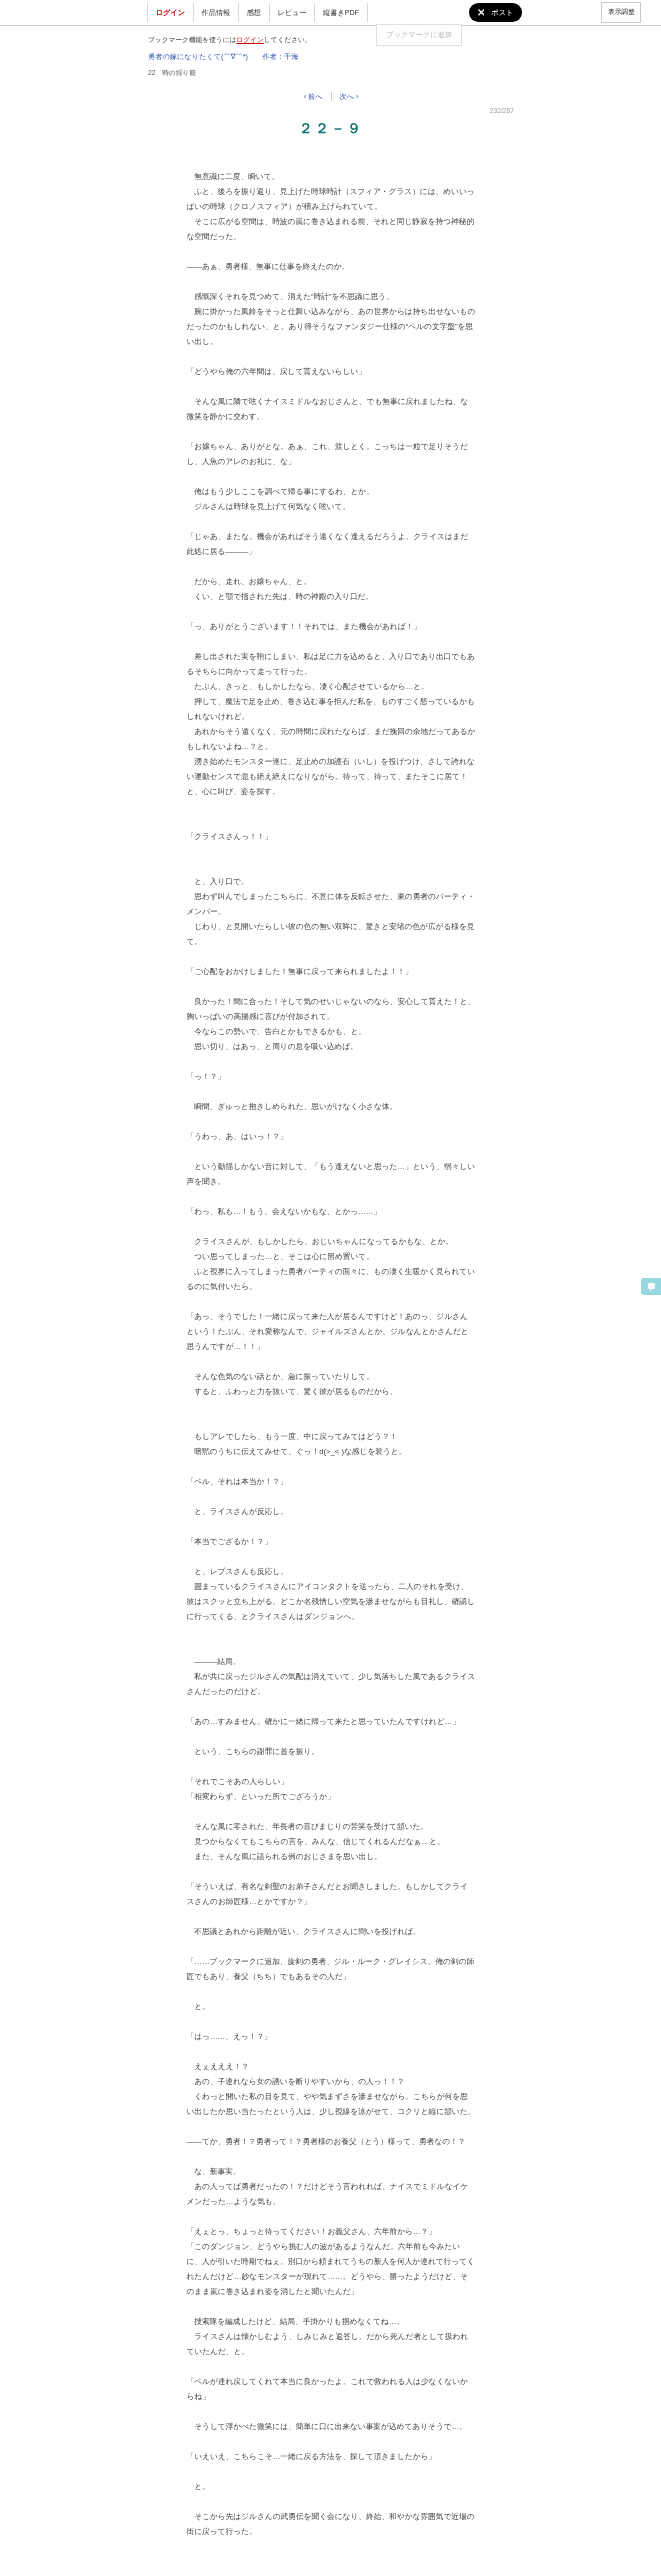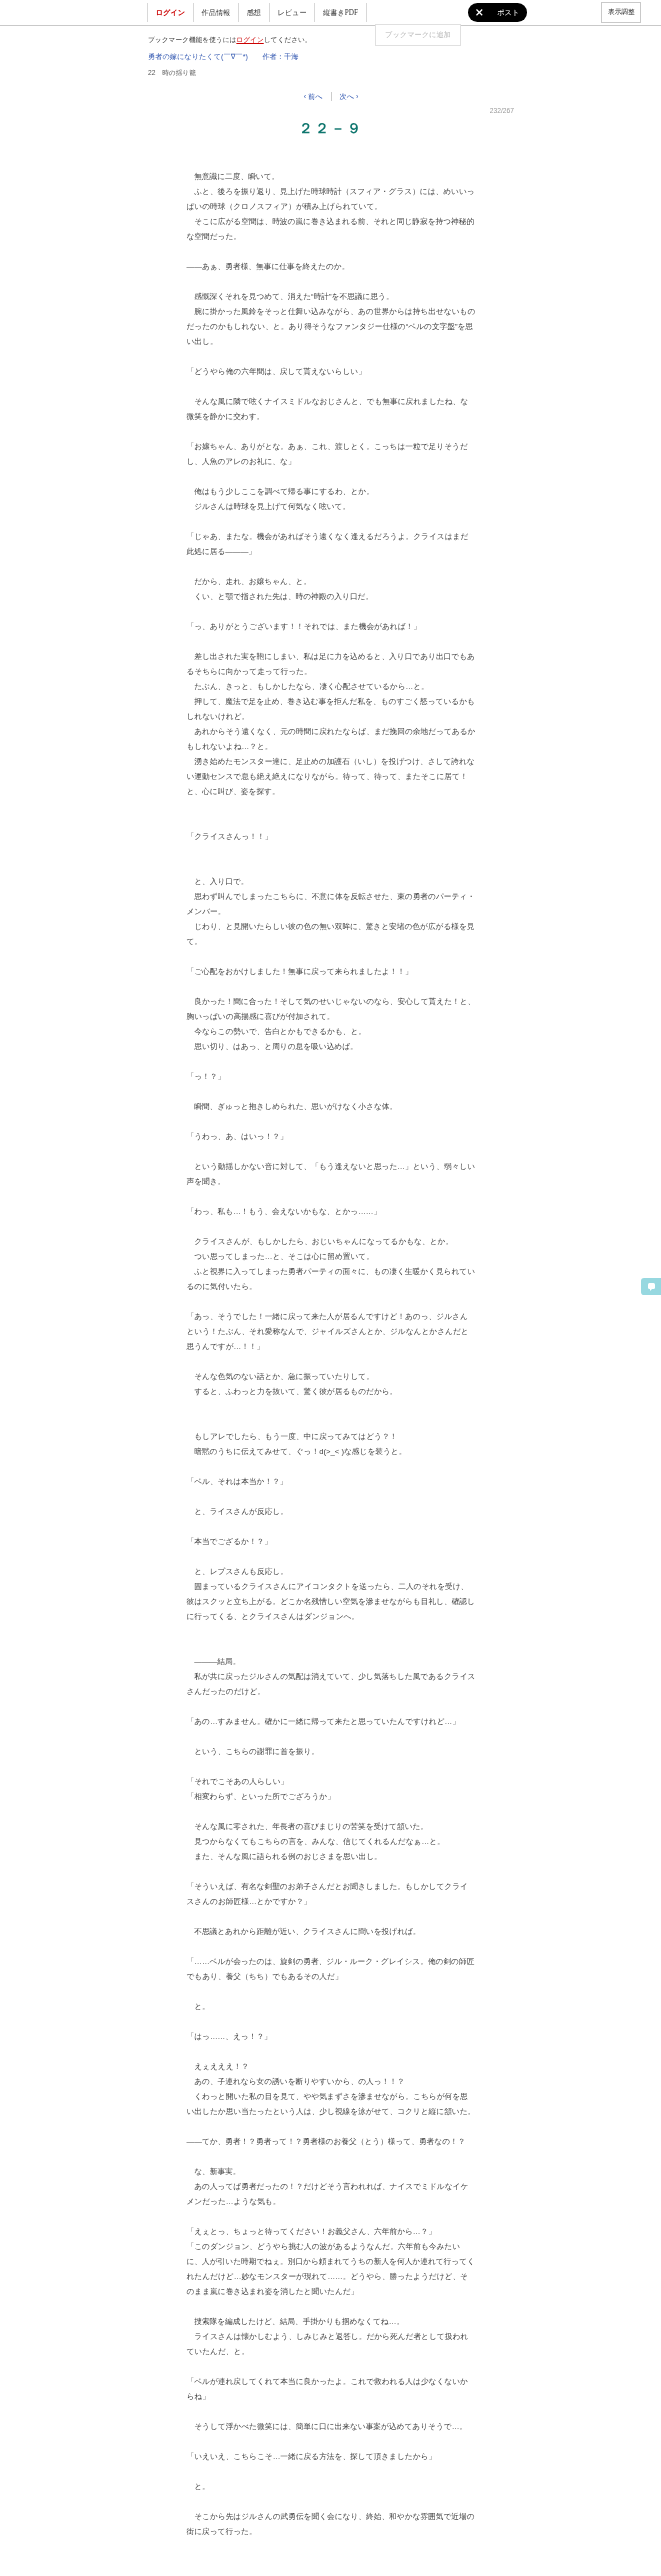--- a/index.html
+++ b/index.html
@@ -5,25 +5,25 @@
   html,body{margin:0;padding:0;background:#ffffff;}
   body{font-family:"Liberation Sans","DejaVu Sans",sans-serif;color:#3d3d3d;}
   .page{position:relative;width:662px;height:3091px;margin:0 auto;background:#fff;overflow:hidden;}
 
   
   .topbar{display:flex;align-items:center;height:26px;border-bottom:0.5px solid #c9c9c9;
           padding-left:147px;box-sizing:border-box;background:#fff;}
   .topnav{display:flex;align-items:center;height:19.6px;}
   .topnav a{display:flex;align-items:center;height:19.6px;padding:0 7.7px;font-size:7.2px;
             color:#333;text-decoration:none;border-left:0.5px solid #d8d8d8;}
-  .topnav a:last-child{border-right:0.5px solid #d8d8d8;font-family:Liberation Serif, serif;}
+  .topnav a:last-child{border-right:0.5px solid #d8d8d8;}
   .topnav a.login{color:#cc0000;font-weight:bold;}
   .bookmark-btn{margin-left:8.2px;border:1px solid #e0e0e0;color:#b3b3b3;font-size:7.2px;
                 padding:4.6px 9.3px;background:#fff;cursor:default;margin-top:45px;}
-  .xpost-btn{margin-left:7.2px;display:inline-flex;align-items:center;gap:14px;background:#000;
+  .xpost-btn{margin-left:7.2px;display:inline-flex;align-items:center;gap:7px;background:#000;
              color:#fff;border:none;border-radius:9.3px;padding:4.1px 8.2px;font-size:7.2px;cursor:pointer;}
   .display-btn{margin-left:auto;margin-right:20.6px;border:0.5px solid #c9c9c9;background:#fff;
                color:#222;font-size:6.7px;padding:4.6px 5.7px;cursor:pointer;}
 
   
   .info{width:366px;margin:0 auto;}
   .notice{margin-top:10.3px;font-size:6.7px;color:#333;}
   .notice a{color:#cc0000;text-decoration:underline;}
   .title-line{margin-top:6.2px;font-size:7.2px;}
   .title-line a{color:#3056b0;text-decoration:none;}
@@ -183,21 +183,21 @@
       <p class="line">「相変わらず、といった所でござろうか」</p>
       <p class="line"></p>
       <p class="line">　そんな風に零された、年長者の喜びまじりの苦笑を受けて頷いた。</p>
       <p class="line">　見つからなくてもこちらの言を、みんな、信じてくれるんだなぁ…と。</p>
       <p class="line">　また、そんな風に語られる例のおじさまを思い出し。</p>
       <p class="line"></p>
       <p class="line">「そういえば、有名な剣聖のお弟子さんだとお聞きしました。もしかしてクライスさんのお師匠様…とかですか？」</p>
       <p class="line"></p>
       <p class="line">　不思議とあれから距離が近い、クライスさんに問いを投げれば。</p>
       <p class="line"></p>
-      <p class="line">「……ベルが会ったのは、旋剣の勇者、ジル・ルーク・グレイシス。俺の剣の師匠でもあり、養父（ちち）でもあるその人だ」</p>
+      <p class="line">「……ブックマークに追加、旋剣の勇者、ジル・ルーク・グレイシス。俺の剣の師匠でもあり、養父（ちち）でもあるその人だ」</p>
       <p class="line"></p>
       <p class="line">　と。</p>
       <p class="line"></p>
       <p class="line">「はっ……、えっ！？」</p>
       <p class="line"></p>
       <p class="line">　えぇえええ！？</p>
       <p class="line">　あの、子連れなら女の誘いを断りやすいから、の人っ！！？</p>
       <p class="line">　くわっと開いた私の目を見て、やや気まずさを滲ませながら。こちらが何を思い出したか思い当たったという人は、少し視線を泳がせて、コクリと縦に頷いた。</p>
       <p class="line"></p>
       <p class="line">――てか、勇者！？勇者って！？勇者様のお養父（とう）様って、勇者なの！？</p>

